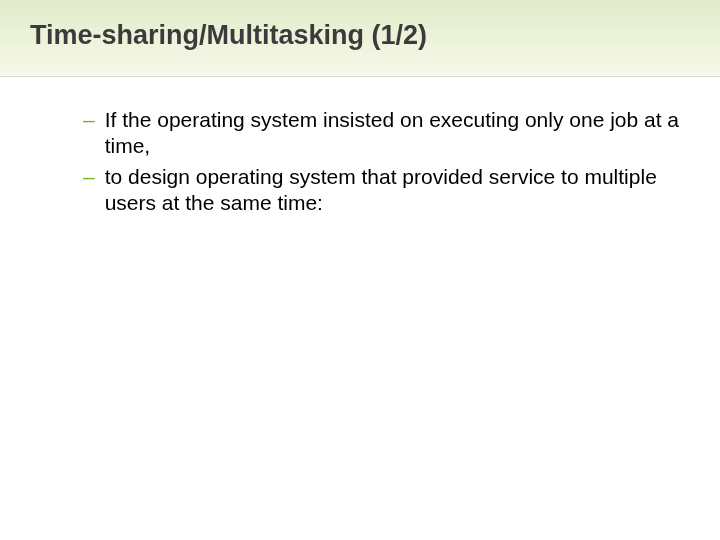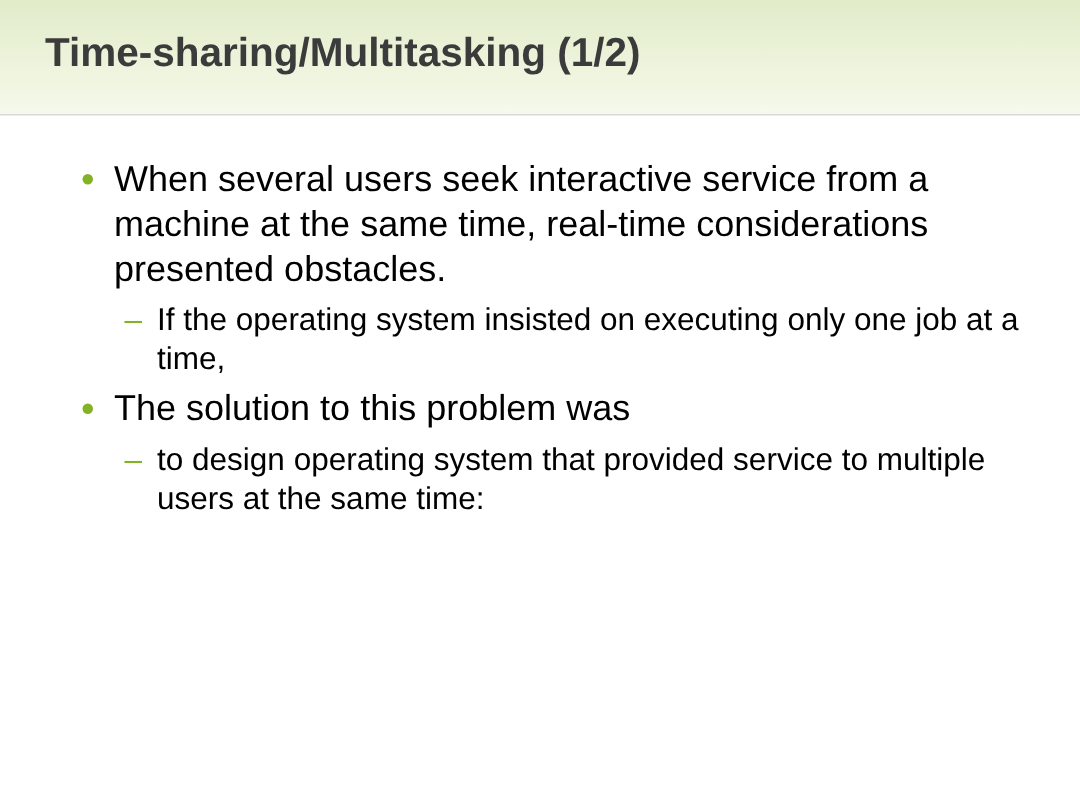--- a/index.html
+++ b/index.html
@@ -90,35 +90,27 @@
 <body>
 
 <div class="slide">
   <div class="header-band">
     <div class="title">Time-sharing/Multitasking (1/2)</div>
   </div>
   <div class="rule"></div>
 
   <div class="content">
 
-    <div class="b1">
-      <div class="dot1"></div>
-      <div class="t1">When several users seek interactive service from a machine at the same time, real-time considerations presented obstacles.</div>
-    </div>
 
     <div class="b2">
       <div class="dash">–</div>
       <div class="t2">If the operating system insisted on executing only one job at a time,</div>
     </div>
 
 
-    <div class="b1">
-      <div class="dot1"></div>
-      <div class="t1">The solution to this problem was</div>
-    </div>
 
     <div class="b2">
       <div class="dash">–</div>
       <div class="t2">to design operating system that provided service to multiple users at the same time:</div>
     </div>
 
 
   </div>
 </div>
 

